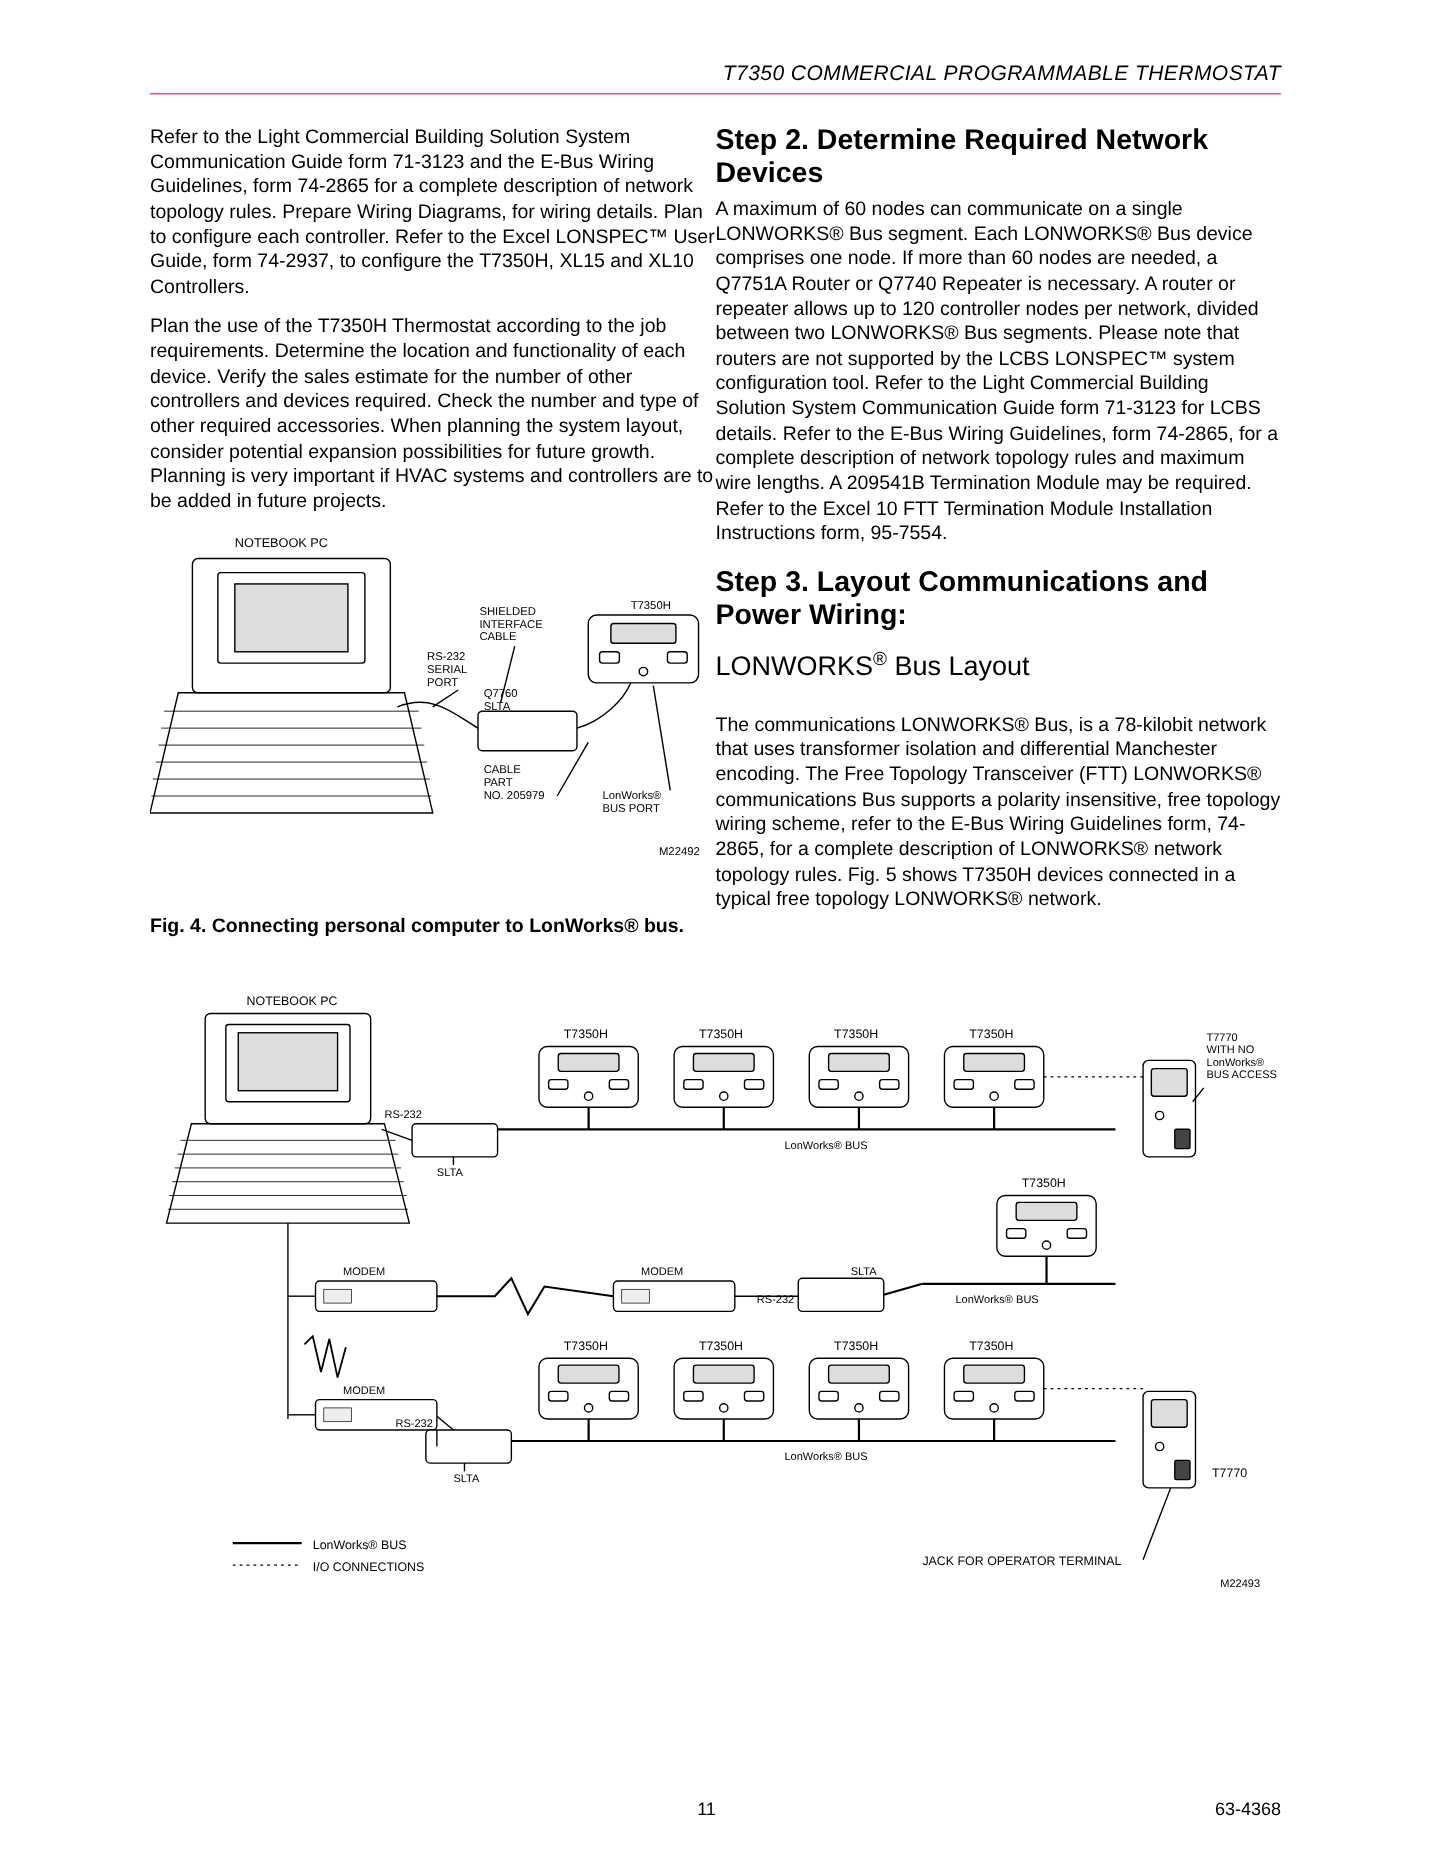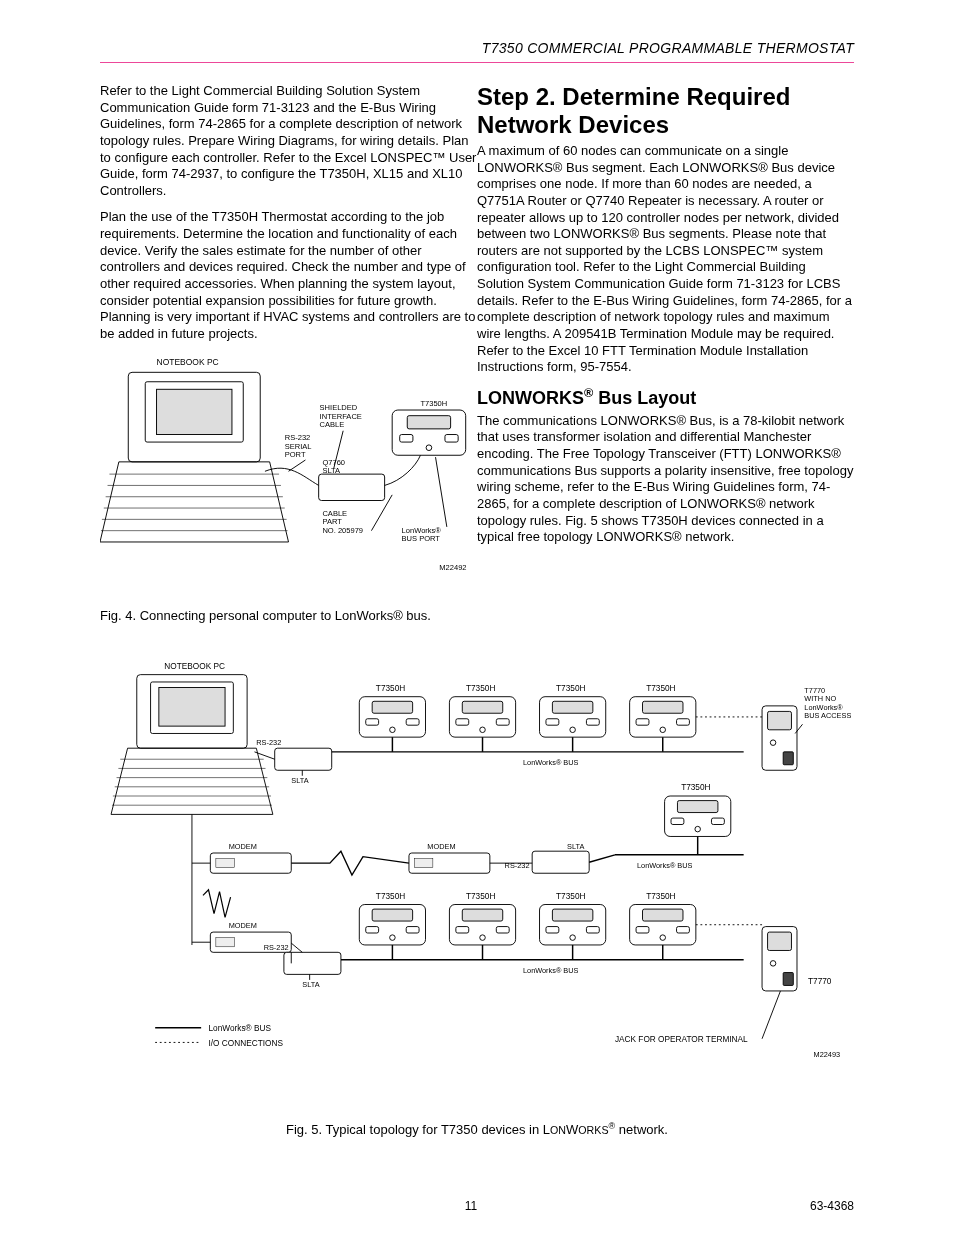--- a/index.html
+++ b/index.html
@@ -27,32 +27,32 @@
   }
   .cols {
     display: flex;
     margin: 0 40px;
   }
   .col { flex: 1 1 0; }
   p { font-size: 13px; line-height: 1.28; margin: 0 0 10px 0; }
   h2.step {
     font-family: Arial, Helvetica, sans-serif;
     font-weight: bold;
-    font-size: 24px;
+    font-size: 19px;
     margin: 14px 0 4px 0;
   }
   h3.sub {
-    font-weight: bold;
+    font-weight: normal;
     font-size: 18px;
-    margin: 10px 0 4px 0;
+    margin: 10px 0 20px 0;
   }
   .sc { font-variant: small-caps; }
   sup { font-size: .7em; vertical-align: super; }
   .figcap {
-    font-weight: normal;
+    font-weight: bold;
     font-size: 13px;
     margin: 6px 0 12px 0;
   }
   .figcap.center { text-align: center; }
   .figbox {
     width: 100%;
     font-size: 10px;
   }
   .footer {
     position: absolute;
@@ -126,20 +126,21 @@
           <text x="360" y="230" font-size="8">M22492</text>
         </svg>
       </div>
       <div class="figcap">Fig. 4. Connecting personal computer to LonWorks® bus.</div>
     </div>
 
     <div class="col">
       <h2 class="step" style="margin-top:0">Step 2. Determine Required Network Devices</h2>
       <p>A maximum of 60 nodes can communicate on a single LONWORKS® Bus segment. Each LONWORKS® Bus device comprises one node. If more than 60 nodes are needed, a Q7751A Router or Q7740 Repeater is necessary. A router or repeater allows up to 120 controller nodes per network, divided between two LONWORKS® Bus segments. Please note that routers are not supported by the LCBS LONSPEC™ system configuration tool. Refer to the Light Commercial Building Solution System Communication Guide form 71-3123 for LCBS details. Refer to the E-Bus Wiring Guidelines, form 74-2865, for a complete description of network topology rules and maximum wire lengths. A 209541B Termination Module may be required. Refer to the Excel 10 FTT Termination Module Installation Instructions form, 95-7554.</p>
 
+      <h2 class="step">Step 3. Layout Communications and Power Wiring:</h2>
       <h3 class="sub"><span class="sc">L</span>ON<span class="sc">W</span>ORKS<sup>®</sup> Bus Layout</h3>
       <p>The communications LONWORKS® Bus, is a 78-kilobit network that uses transformer isolation and differential Manchester encoding. The Free Topology Transceiver (FTT) LONWORKS® communications Bus supports a polarity insensitive, free topology wiring scheme, refer to the E-Bus Wiring Guidelines form, 74-2865, for a complete description of LONWORKS® network topology rules. Fig. 5 shows T7350H devices connected in a typical free topology LONWORKS® network.</p>
     </div>
   </div>
 
   <div style="margin: 6px 40px 0 40px">
     <svg viewBox="0 0 820 470" width="100%" height="470">
       <defs>
         <g id="tstat">
           <rect x="0" y="0" width="72" height="44" rx="6" fill="#fff" stroke="#000"></rect>
@@ -261,23 +262,20 @@
 
       <line x1="60" y1="400" x2="110" y2="400" stroke="#000" stroke-width="1.6"></line>
       <text x="118" y="404" font-size="9">LonWorks® BUS</text>
       <line x1="60" y1="416" x2="110" y2="416" stroke="#000" stroke-dasharray="2 3"></line>
       <text x="118" y="420" font-size="9">I/O CONNECTIONS</text>
 
       <text x="560" y="416" font-size="9">JACK FOR OPERATOR TERMINAL</text>
       <line x1="720" y1="412" x2="740" y2="360" stroke="#000"></line>
       <text x="776" y="432" font-size="8">M22493</text>
     </svg>
-    <div class="figcap center">
-      Fig. 5. Typical topology for T7350 devices in L<span style="font-size:.82em">ON</span>W<span style="font-size:.82em">ORKS</span><sup>®</sup> network.
-    </div>
   </div>
 </div>
 
 <div class="footer">
   <span></span>
   <span class="pnum">11</span>
   <span>63-4368</span>
 </div>
 
 </body></html>

